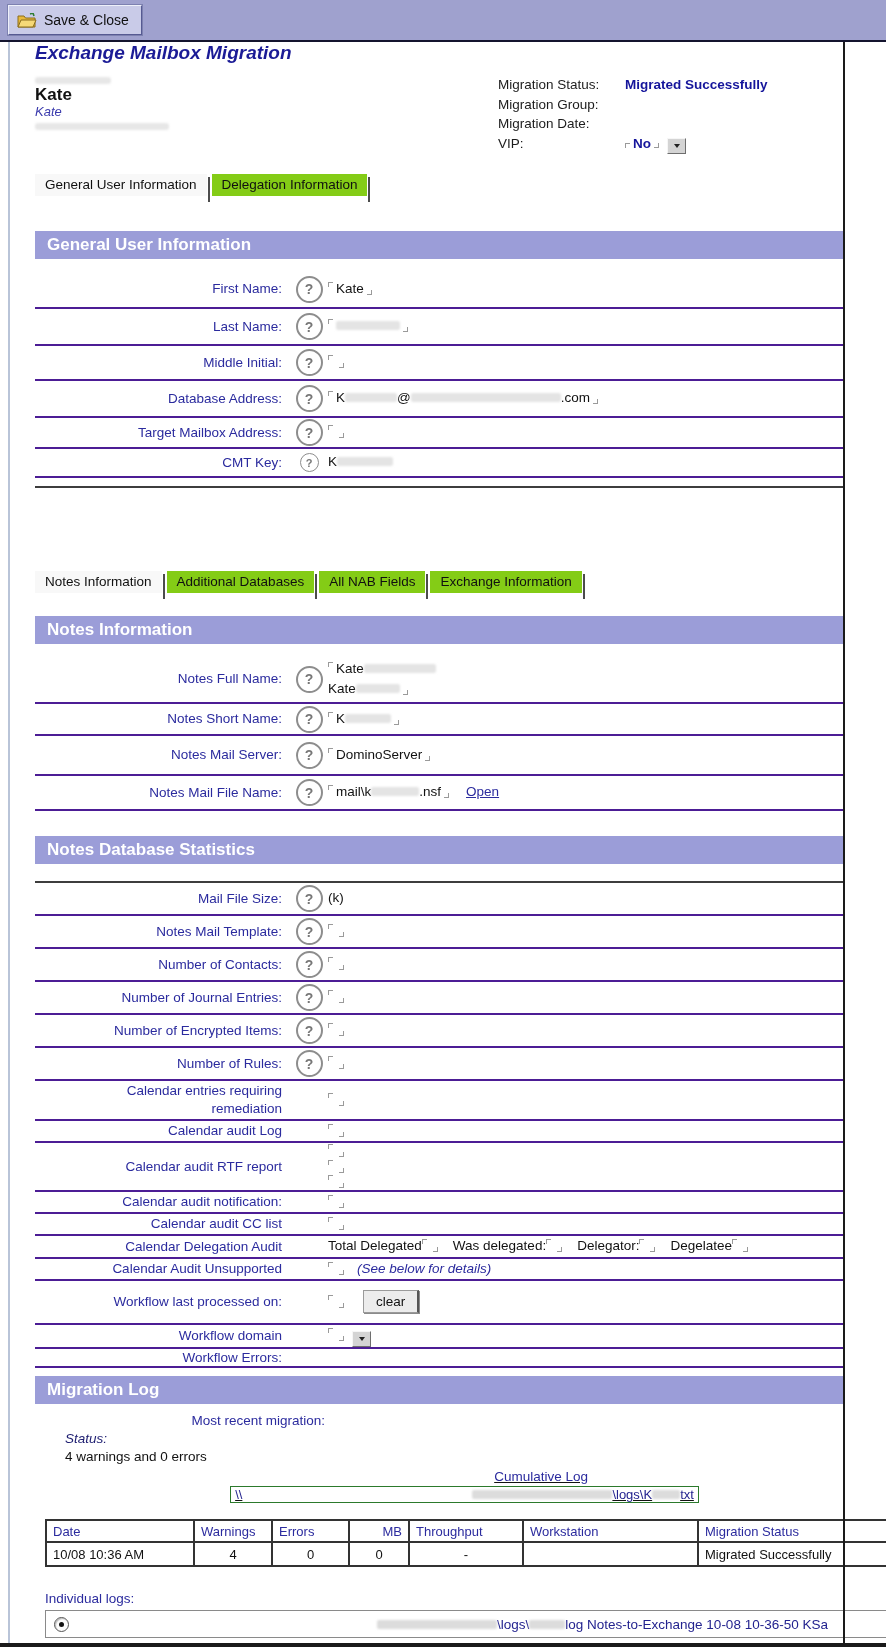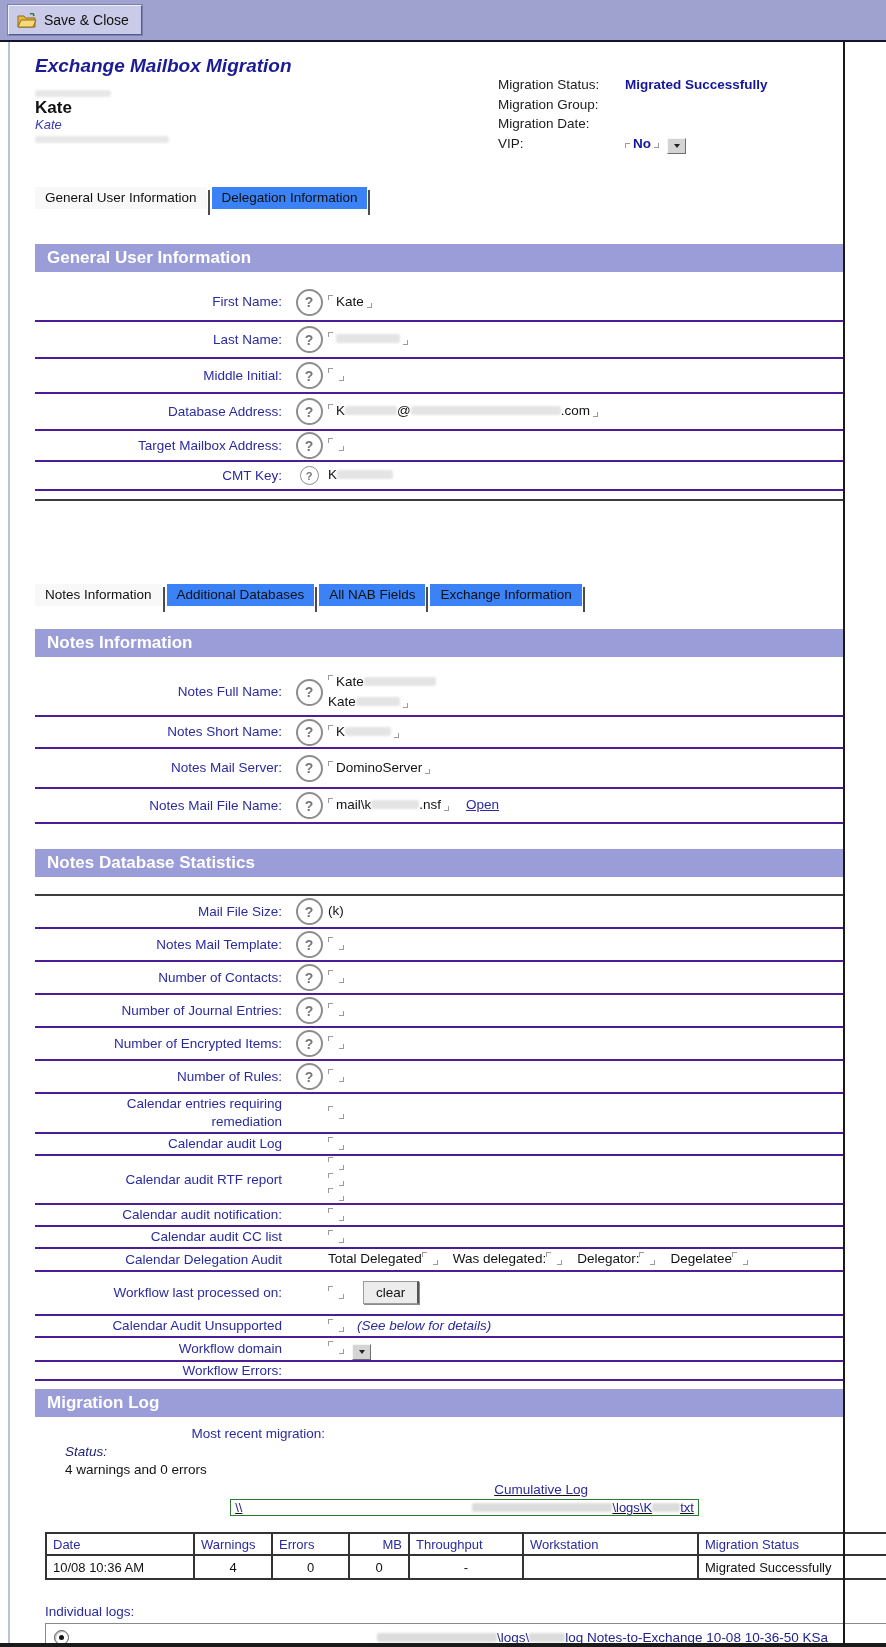--- a/index.html
+++ b/index.html
@@ -12,36 +12,36 @@
     display:flex;align-items:center;padding-left:8px;box-sizing:content-box;}
   .tbtn{height:30px;background:#c9cbe8;border:1px solid;border-color:#eef0fa #565a92 #565a92 #eef0fa;
     outline:1px solid #7d81b0;display:flex;gap:7px;align-items:center;padding:0 12px 0 8px;
     font-size:14px;color:#101010;font-family:inherit;cursor:pointer;}
   
   .vline-left{position:absolute;left:8px;top:42px;bottom:4px;width:2px;background:#b9c4d8;z-index:4;}
   .vline-right{position:absolute;left:843px;top:42px;bottom:4px;width:2px;background:#1a1a1a;z-index:6;}
   .bottom-bar{position:absolute;left:0;bottom:0;height:4px;width:886px;background:#1a1a1a;z-index:7;}
   
   .content{position:relative;padding-left:35px;width:851px;box-sizing:border-box;}
-  .header{position:relative;padding-top:13px;}
+  .header{position:relative;padding-top:0;}
   .title{margin:0;color:#1b1b96;font-weight:bold;font-style:italic;font-size:19px;line-height:22px;}
   .redact-strip{height:7px;background:#e7e7e7;border-radius:3px;filter:blur(1.3px);}
   .rs1{width:76px;margin-top:13px;}
   .rs2{width:134px;margin-top:4px;}
   .uname{font-size:17px;font-weight:bold;color:#111;margin-top:2px;line-height:18px;}
   .ufull{font-size:13px;font-style:italic;color:#3b3bad;line-height:15px;}
   .statusblock{position:absolute;left:463px;top:33px;font-size:13.5px;color:#1c1c1c;}
   .srow{display:flex;line-height:19.5px;align-items:baseline;}
   .slabel{width:127px;}
   .sval{font-weight:bold;color:#15159b;}
   
   .tabs{display:flex;align-items:flex-start;height:26px;}
   .tabs.t1{margin-top:44px;}
   .tabs.t2{margin-top:83px;}
-  .tab{height:22px;line-height:22px;padding:0 10px;background:#3b82f6;font-size:13.5px;color:#101010;cursor:pointer;}
+  .tab{height:22px;line-height:22px;padding:0 10px;background:#84cc16;font-size:13.5px;color:#101010;cursor:pointer;}
   .tab.active{background:#f8f8f8;}
   .tabsep{width:2px;height:25px;background:#4c4c4c;margin:3px 2px 0 1px;}
   
   .secbar{height:28px;background:#9b9dd8;color:#fff;font-weight:bold;font-size:17px;
     line-height:28px;padding-left:12px;width:808px;box-sizing:border-box;}
   .sb-general{margin-top:31px;}
   .sb-notes{margin-top:19px;}
   .sb-stats{margin-top:25px;}
   .sb-mig{margin-top:8px;}
   
@@ -321,29 +321,29 @@
       <div class="frow" style="min-height: 16px;">
         <div class="flabel">Calendar audit CC list</div>
         <div class="fhelp"></div>
         <div class="fval"><span class="bk open"></span><span class="bk close"></span></div>
       </div>
       <div class="frow" style="min-height: 16px;">
         <div class="flabel">Calendar Delegation Audit</div>
         <div class="fhelp"></div>
         <div class="fval"><span class="blk">Total Delegated</span><span class="bk open"></span><span class="bk close"></span><span class="blk">Was delegated:</span><span class="bk open"></span><span class="bk close"></span><span class="blk">Delegator:</span><span class="bk open"></span><span class="bk close"></span><span class="blk">Degelatee</span><span class="bk open"></span><span class="bk close"></span></div>
       </div>
+      <div class="frow" style="min-height: 16px;">
+        <div class="flabel">Calendar Audit Unsupported</div>
+        <div class="fhelp"></div>
+        <div class="fval"><span class="bk open"></span><span class="bk close"></span><span class="italic-note">(See below for details)</span></div>
+      </div>
       <div class="frow" style="min-height: 42px;">
         <div class="flabel">Workflow last processed on:</div>
         <div class="fhelp"></div>
         <div class="fval"><span class="bk open"></span><span class="bk close"></span><button class="mini-btn">clear</button></div>
-      </div>
-      <div class="frow" style="min-height: 16px;">
-        <div class="flabel">Calendar Audit Unsupported</div>
-        <div class="fhelp"></div>
-        <div class="fval"><span class="bk open"></span><span class="bk close"></span><span class="italic-note">(See below for details)</span></div>
       </div>
       <div class="frow" style="min-height: 22px;">
         <div class="flabel">Workflow domain</div>
         <div class="fhelp"></div>
         <div class="fval"><span class="bk open"></span><span class="bk close"></span><span class="dropdown">
             <span class="dd-arrow"></span>
           </span></div>
       </div>
       <div class="frow" style="min-height: 16px;">
         <div class="flabel">Workflow Errors:</div>

